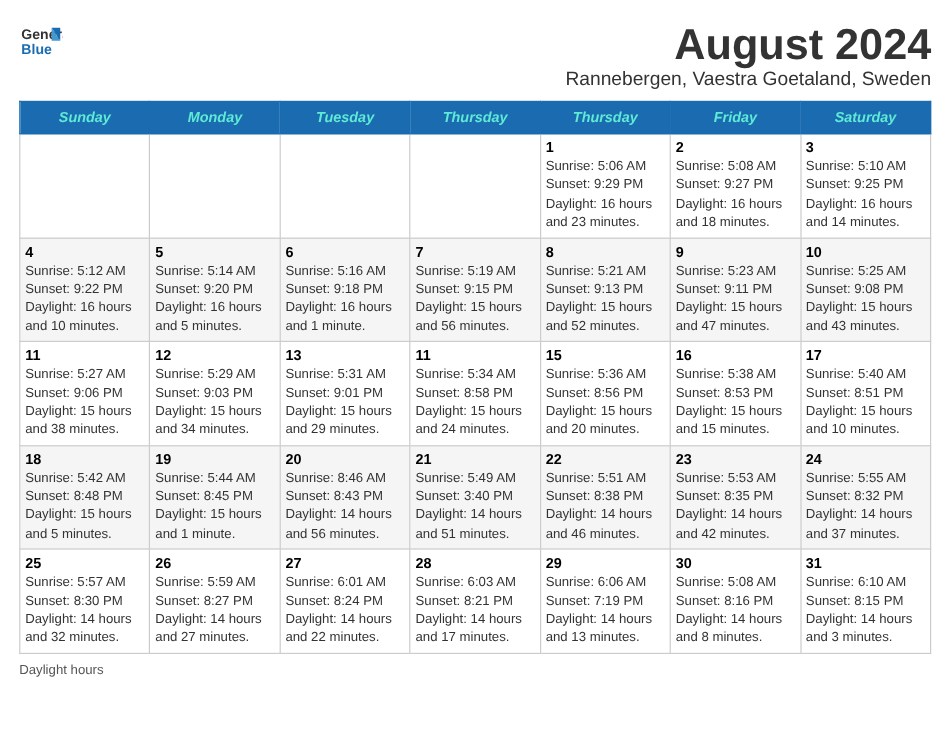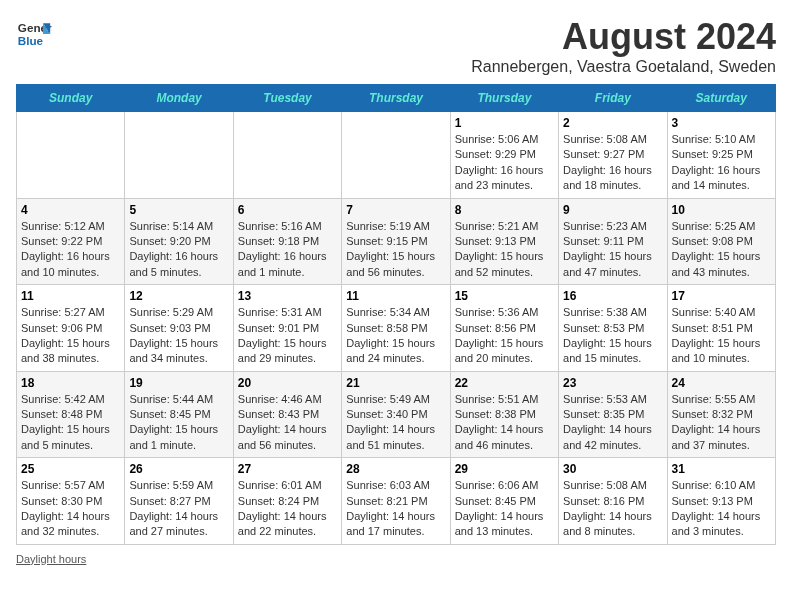--- a/index.html
+++ b/index.html
@@ -71,21 +71,20 @@
     }
     .day-info {
       font-size: 11px;
       color: #333;
       line-height: 1.4;
     }
     .footer-area {
       margin-top: 8px;
       font-size: 11px;
       color: #555;
-      text-decoration: underline;
     }
   </style>
 </head>
 <body>
 
 <div class="header-area">
   <div class="logo">
     <svg class="logo-icon" viewBox="0 0 40 40" xmlns="http://www.w3.org/2000/svg">
       <text x="2" y="18" font-size="13" font-weight="bold" fill="#333">General</text>
       <text x="2" y="32" font-size="13" font-weight="bold" fill="#1a6bb0">Blue</text>
@@ -232,21 +231,21 @@
 Daylight: 15 hours and 5 minutes.</div>
         </td>
         <td class="alt-row">
           <span class="day-num">19</span>
           <div class="day-info">Sunrise: 5:44 AM
 Sunset: 8:45 PM
 Daylight: 15 hours and 1 minute.</div>
         </td>
         <td class="alt-row">
           <span class="day-num">20</span>
-          <div class="day-info">Sunrise: 4:46 AM
+          <div class="day-info">Sunrise: 8:46 AM
 Sunset: 8:43 PM
 Daylight: 14 hours and 56 minutes.</div>
         </td>
         <td class="alt-row">
           <span class="day-num">21</span>
           <div class="day-info">Sunrise: 5:49 AM
 Sunset: 3:40 PM
 Daylight: 14 hours and 51 minutes.</div>
         </td>
         <td class="alt-row">
@@ -289,33 +288,33 @@
         </td>
         <td>
           <span class="day-num">28</span>
           <div class="day-info">Sunrise: 6:03 AM
 Sunset: 8:21 PM
 Daylight: 14 hours and 17 minutes.</div>
         </td>
         <td>
           <span class="day-num">29</span>
           <div class="day-info">Sunrise: 6:06 AM
-Sunset: 8:45 PM
+Sunset: 7:19 PM
 Daylight: 14 hours and 13 minutes.</div>
         </td>
         <td>
           <span class="day-num">30</span>
           <div class="day-info">Sunrise: 5:08 AM
 Sunset: 8:16 PM
 Daylight: 14 hours and 8 minutes.</div>
         </td>
         <td>
           <span class="day-num">31</span>
           <div class="day-info">Sunrise: 6:10 AM
-Sunset: 9:13 PM
+Sunset: 8:15 PM
 Daylight: 14 hours and 3 minutes.</div>
         </td>
       </tr>
     </tbody>
 </table>
 
 <div class="footer-area">
   <span>Daylight hours</span>
 </div>
 

